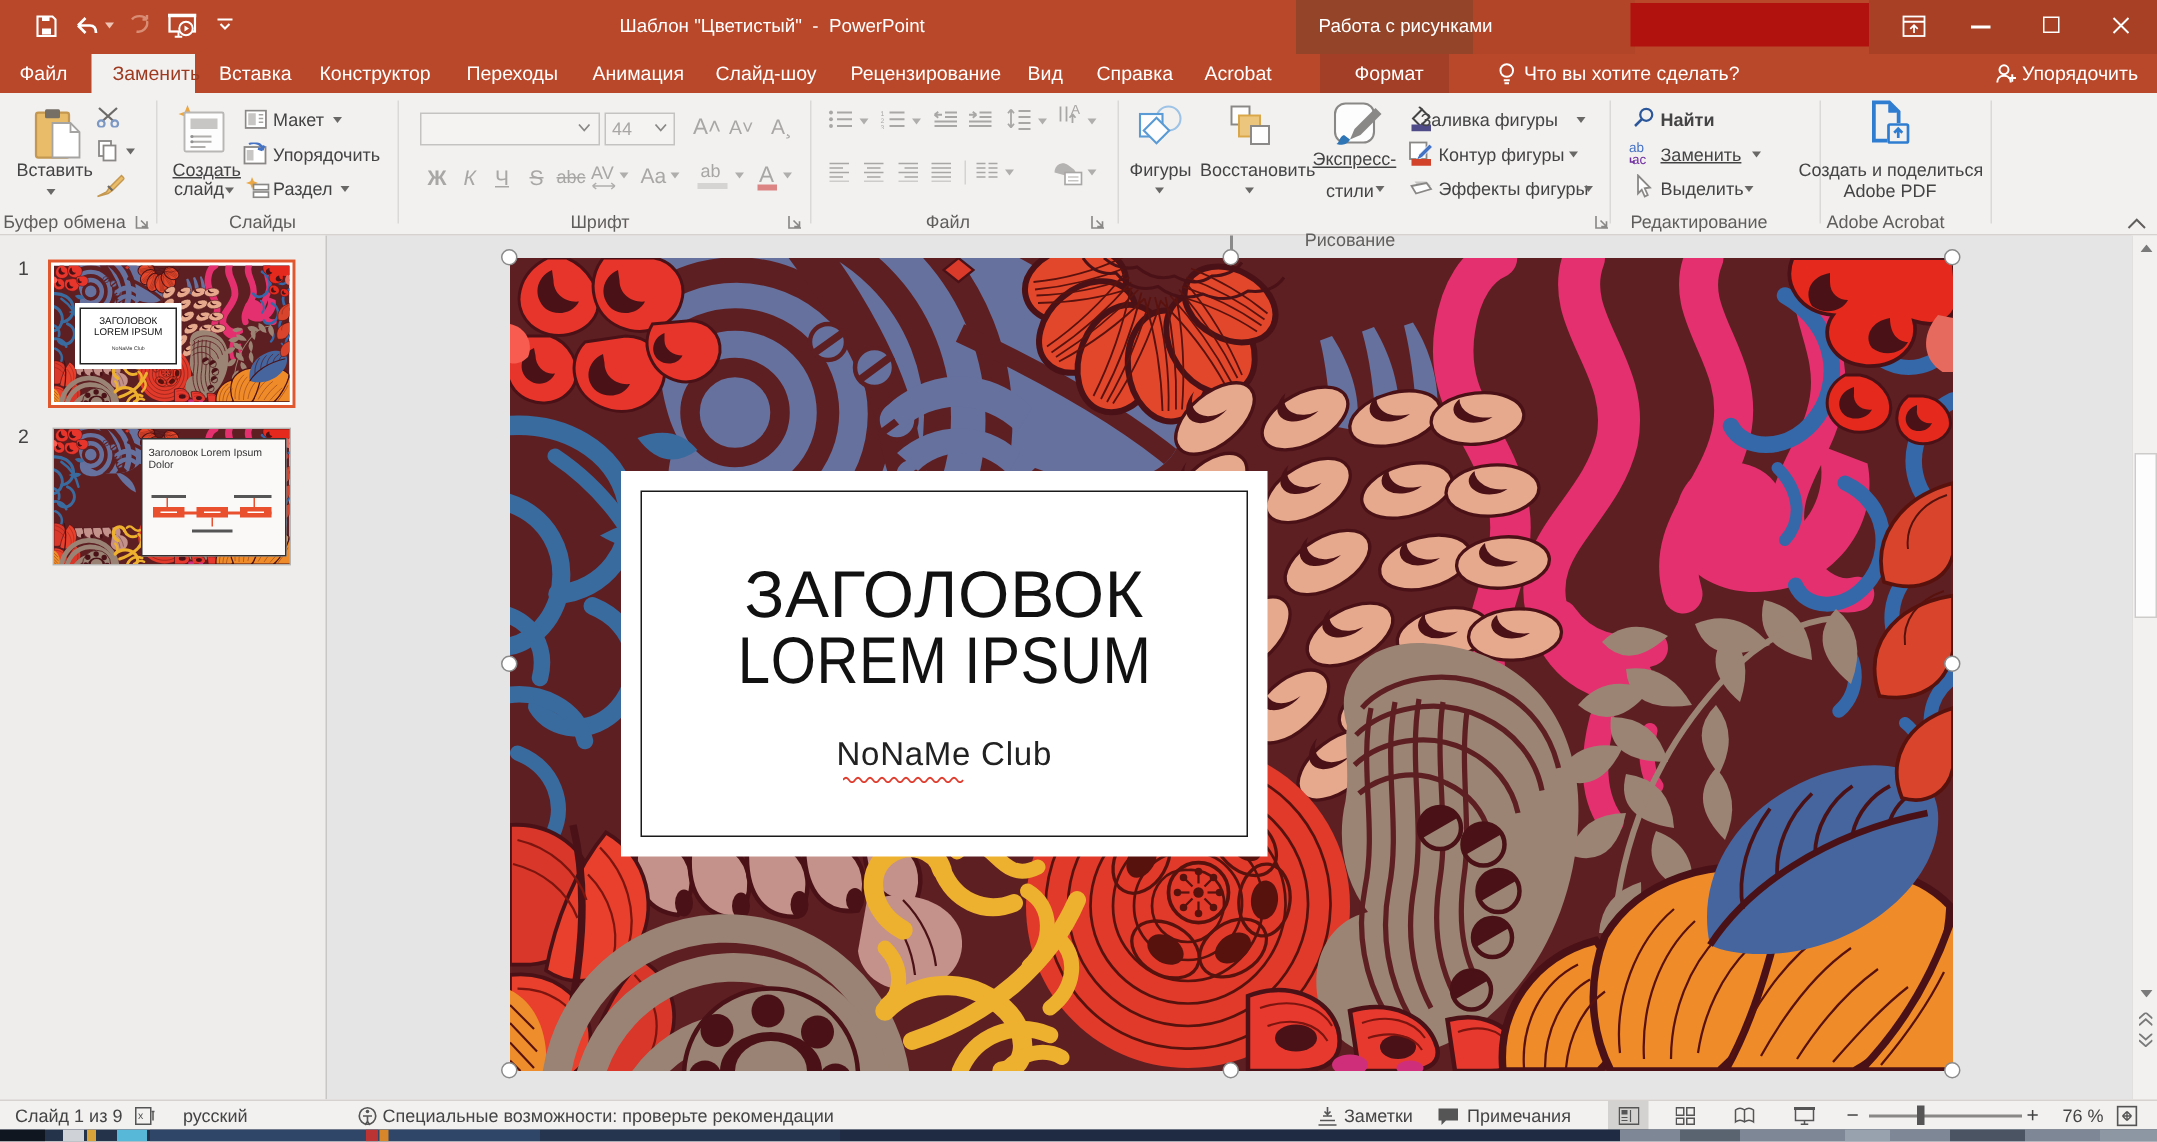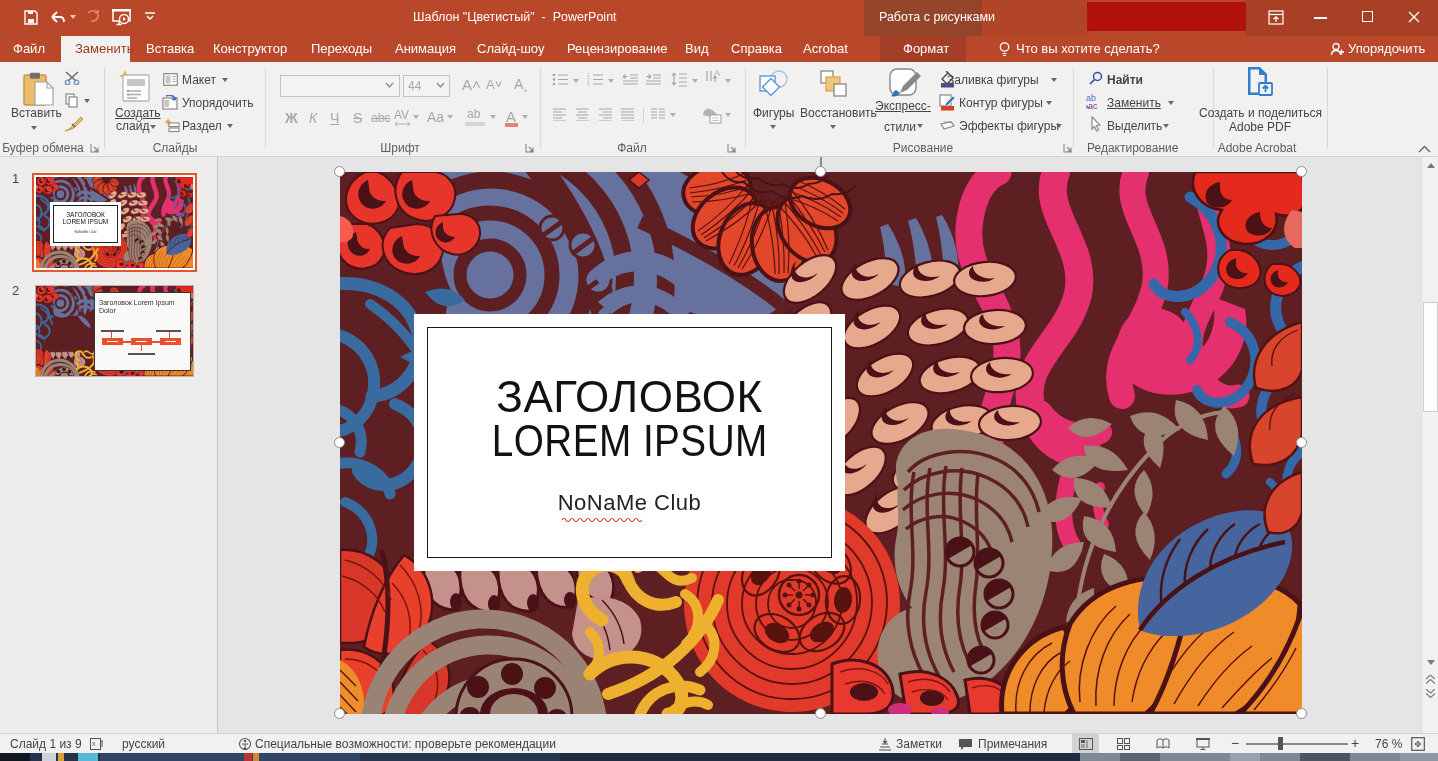--- a/index.html
+++ b/index.html
@@ -311,21 +311,21 @@
         <rect x="2" y="12" width="13" height="4.5" fill="#d2422a"></rect>
       </svg>
     <div class="rtxt" style="left:959px;top:34px;">Контур фигуры</div>
     <div class="caret" style="left:1046px;top:39px;"></div>
     <svg class="abs" style="left:939px;top:55px" width="17" height="17" viewBox="0 0 17 17">
         <path d="M4 4 h8 l3 3 -8 1z" fill="#c8c6c4"></path>
         <path d="M2 7 l10-2 3 4 -10 3z" fill="#fdfdfd" stroke="#8a8886" stroke-width="1.2"></path>
       </svg>
     <div class="rtxt" style="left:959px;top:57px;">Эффекты фигуры</div>
     <div class="caret" style="left:1056px;top:62px;"></div>
-    <div class="rlabel" style="left:878px;width:90px;">Рисование</div>
+    <div class="rlabel" style="left:855px;width:90px;margin-top:12px;">Рисование</div>
     <svg class="abs" style="left:1063px;top:81px" width="10" height="10" viewBox="0 0 10 10">
         <path d="M1 1 v8 h8 M4 4 l4 4 M8 4.5 V8 H4.5" fill="none" stroke="#8a8886" stroke-width="1.1"></path>
       </svg>
 
     <svg class="abs" style="left:1089px;top:9px" width="14" height="14" viewBox="0 0 14 14">
         <circle cx="8.5" cy="5.5" r="4" fill="none" stroke="#2b579a" stroke-width="1.5"></circle>
         <path d="M5.5 8.5 L1 13" stroke="#2b579a" stroke-width="1.7"></path>
       </svg>
     <div class="rtxt" style="left:1107px;top:11px;font-weight:bold;">Найти</div>
     <svg class="abs" style="left:1086px;top:31px" width="18" height="17" viewBox="0 0 18 17">

